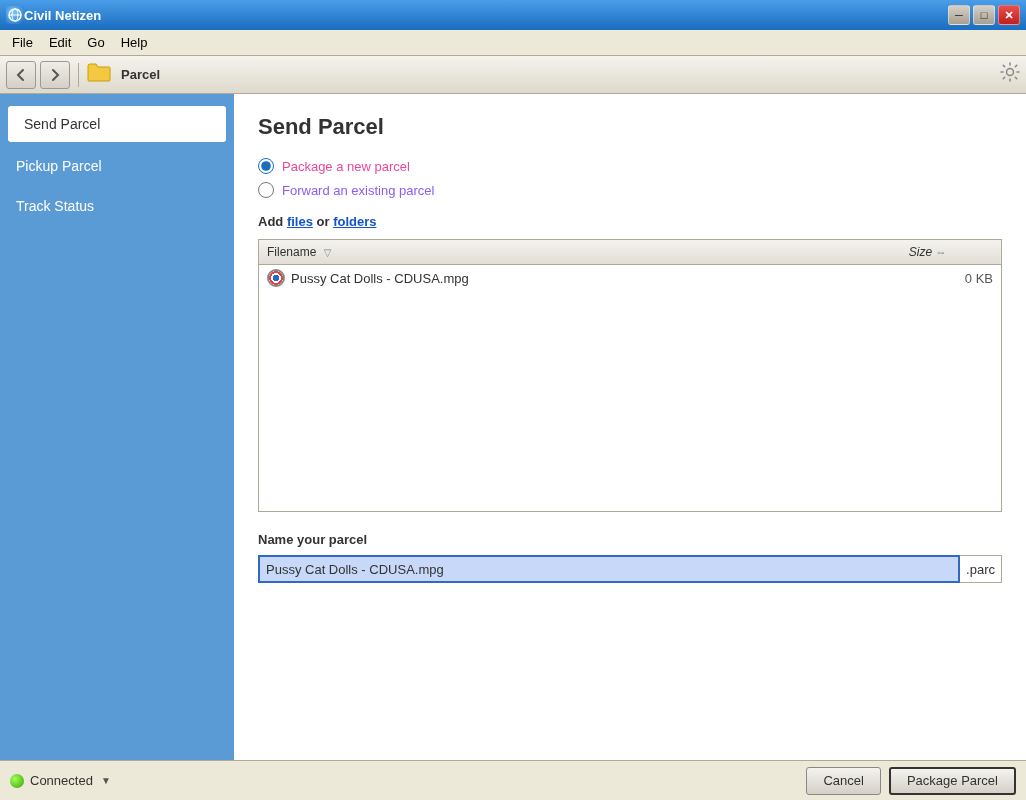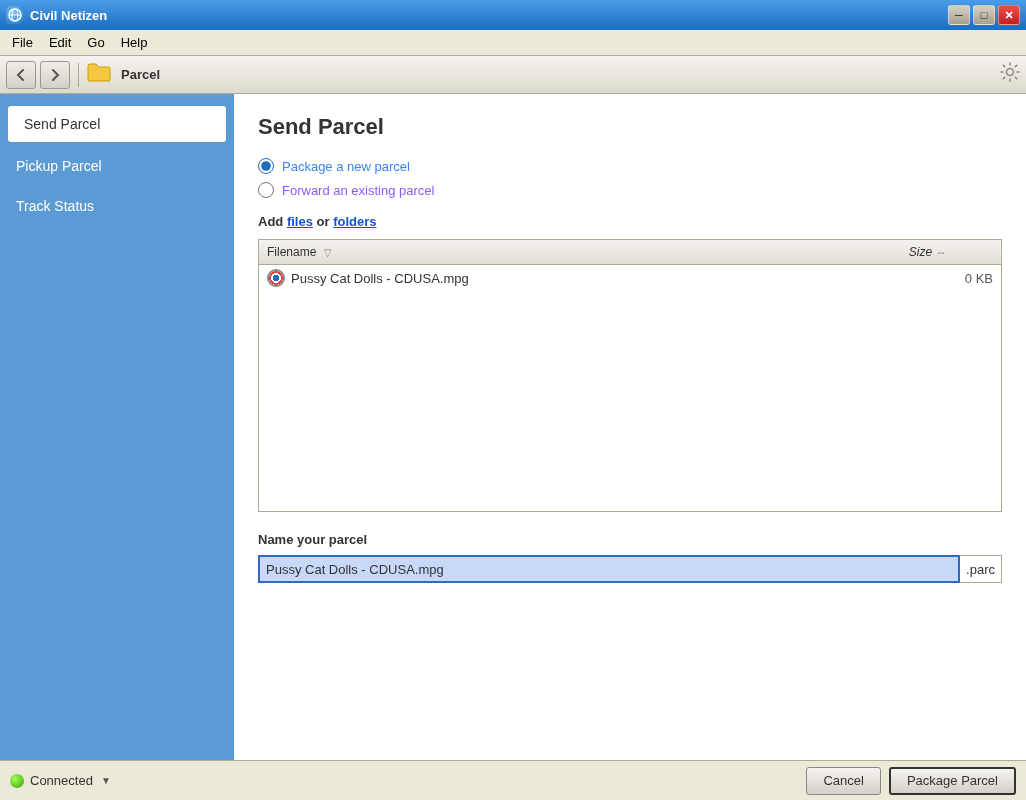--- a/index.html
+++ b/index.html
@@ -20,21 +20,20 @@
       align-items: center;
       justify-content: space-between;
       padding: 0 6px;
       color: white;
       font-weight: bold;
       font-size: 13px;
     }
     .title-bar-left {
       display: flex;
       align-items: center;
-      gap: 6px;
     }
     .title-bar-icon {
       width: 18px;
       height: 18px;
       background: radial-gradient(circle at 40% 35%, #7ec8ff, #1a6dbf);
       border-radius: 3px;
       display: flex; align-items: center; justify-content: center;
       font-size: 10px;
       color: white;
     }
@@ -162,21 +161,21 @@
       align-items: center;
       gap: 8px;
       margin-bottom: 8px;
     }
     .radio-input {
       width: 16px; height: 16px;
       accent-color: #1a6dbf;
     }
     .radio-label-text {
       font-size: 13px;
-      color: #3b82f6;
+      color: #ec4899;
     }
     .radio-label-text.disabled {
       color: #8b5cf6;
     }
 
     
     .add-files-line {
       margin-bottom: 10px;
       font-size: 13px;
       font-weight: bold;

